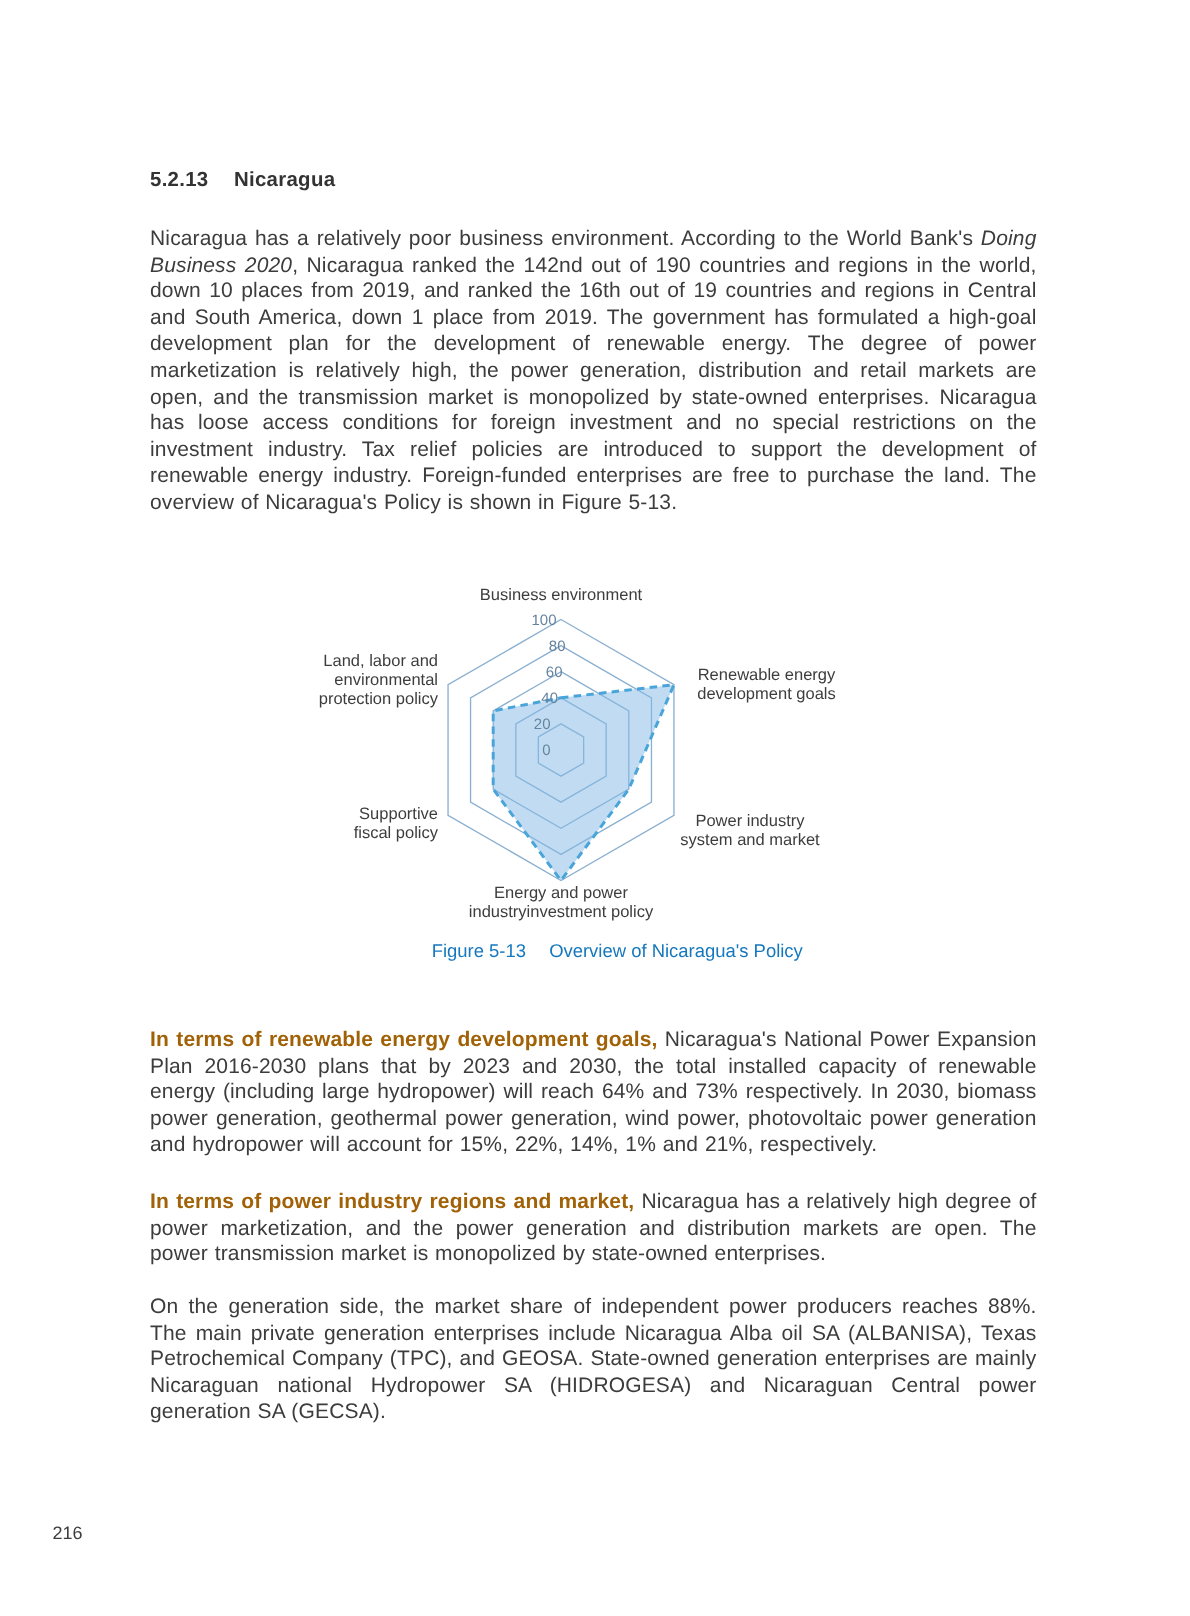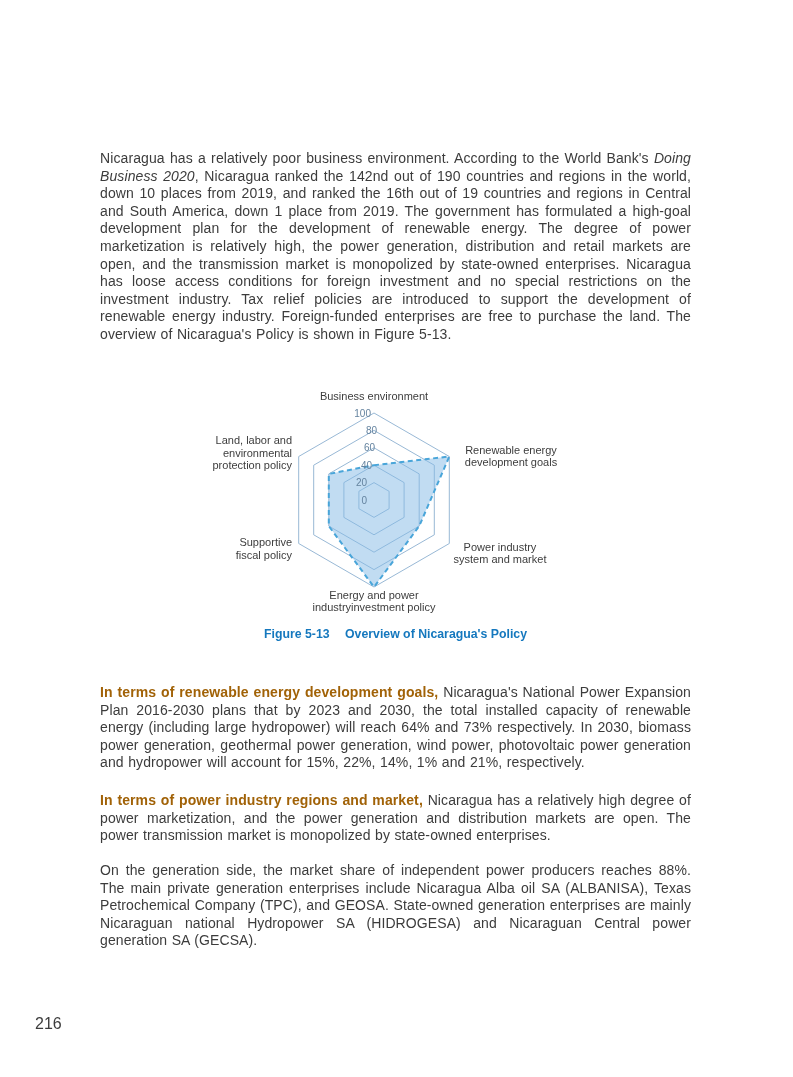--- a/index.html
+++ b/index.html
@@ -24,34 +24,38 @@
     color:#3c3c3c;letter-spacing:0.1px;
     word-spacing:0.5px;
   }
   .body-text .seg-b{font-weight:bold;color:#a16207;}
   .body-text .seg-i{font-style:italic;}
   .figure-block{
     position:absolute;left:100px;top:385px;width:591px;height:256px;margin:0;
   }
   .figure-block svg{position:absolute;left:70px;top:0;}
   .figure-caption{
-    position:absolute;left:0;top:242px;width:100%;
-    text-align:center;font-size:12.3px;font-weight:bold;
+    position:absolute;left:16px;top:242px;width:100%;
+    text-align:center;font-size:12.3px;font-weight:normal;
   }
   .figure-caption .cap-label{margin-right:12px;}
   .page-number{
     position:absolute;left:35px;top:1015px;
-    font-size:16px;color:#3c3c3c;
+    font-size:12px;color:#3c3c3c;
   }
 </style>
 </head>
 <body>
 
 <div class="page">
 
+  <h2 class="section-heading">
+    <span class="sec-num">5.2.13</span>
+    <span>Nicaragua</span>
+  </h2>
 
   <p class="body-text" id="para-0" style="top:150px"><span class="seg-n">Nicaragua has a relatively poor business environment. According to the World Bank's </span><span class="seg-i">Doing Business 2020</span><span class="seg-n">, Nicaragua ranked the 142nd out of 190 countries and regions in the world, down 10 places from 2019, and ranked the 16th out of 19 countries and regions in Central and South America, down 1 place from 2019. The government has formulated a high-goal development plan for the development of renewable energy. The degree of power marketization is relatively high, the power generation, distribution and retail markets are open, and the transmission market is monopolized by state-owned enterprises. Nicaragua has loose access conditions for foreign investment and no special restrictions on the investment industry. Tax relief policies are introduced to support the development of renewable energy industry. Foreign-funded enterprises are free to purchase the land. The overview of Nicaragua's Policy is shown in Figure 5-13.</span></p>
 
   <figure class="figure-block">
     <svg id="radar-svg" width="460" height="240" viewBox="0 0 460 240">
         <polygon points="204.0,97.6 219.1,106.3 219.1,123.7 204.0,132.4 188.9,123.7 188.9,106.3" fill="none" stroke="#8cb0d0" stroke-width="0.9"></polygon>
         <polygon points="204.0,80.2 234.1,97.6 234.1,132.4 204.0,149.8 173.9,132.4 173.9,97.6" fill="none" stroke="#8cb0d0" stroke-width="0.9"></polygon>
         <polygon points="204.0,62.8 249.2,88.9 249.2,141.1 204.0,167.2 158.8,141.1 158.8,88.9" fill="none" stroke="#8cb0d0" stroke-width="0.9"></polygon>
         <polygon points="204.0,45.4 264.3,80.2 264.3,149.8 204.0,184.6 143.7,149.8 143.7,80.2" fill="none" stroke="#8cb0d0" stroke-width="0.9"></polygon>
         <polygon points="204.0,28.0 279.3,71.5 279.3,158.5 204.0,202.0 128.7,158.5 128.7,71.5" fill="none" stroke="#8cb0d0" stroke-width="0.9"></polygon>

